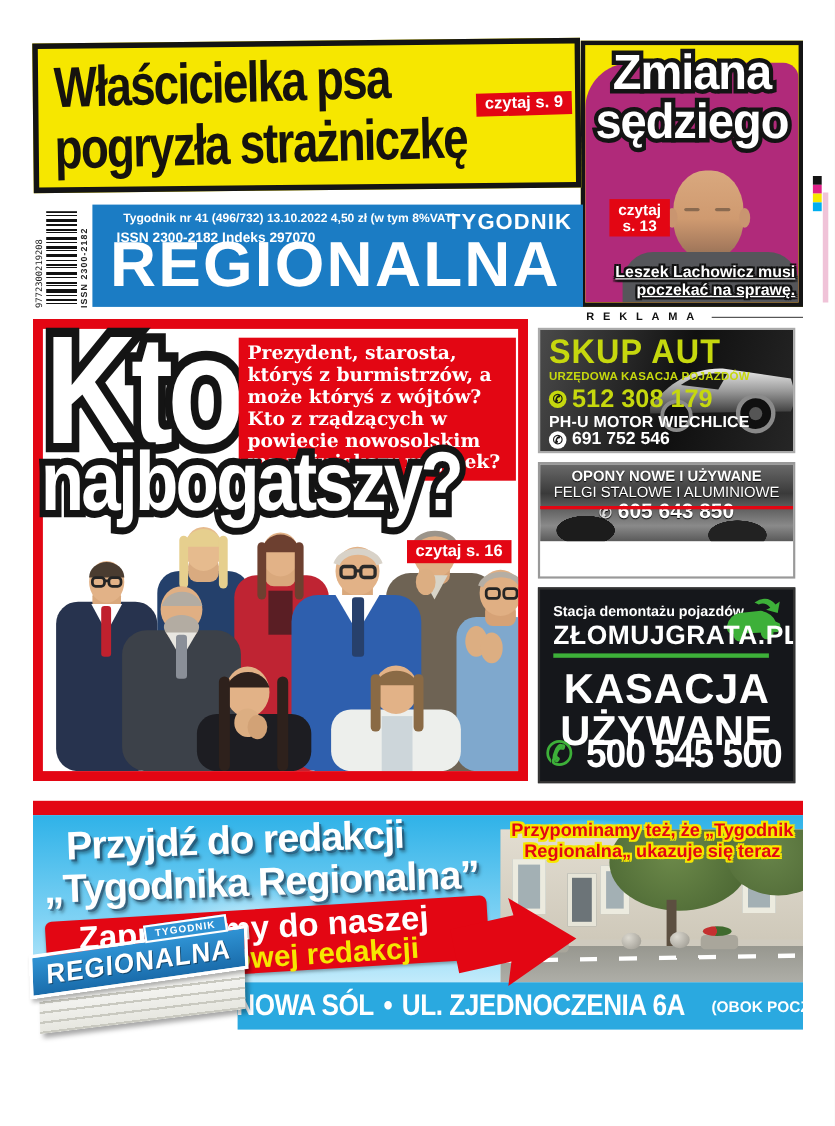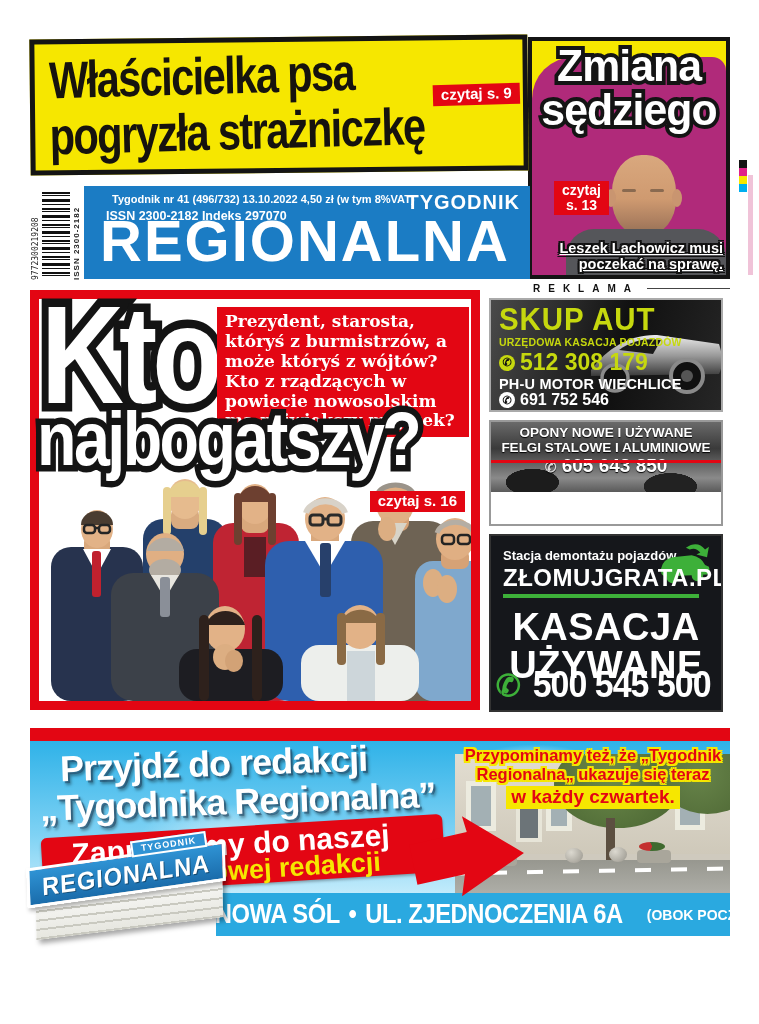--- a/index.html
+++ b/index.html
@@ -85,21 +85,21 @@
 
   .ad2 { margin-top:8px; height:106px; border:2px solid #999; background:#fff; overflow:hidden; }
   .ad2-head { height:32px; display:flex; align-items:center; justify-content:center; background:linear-gradient(#fff,#e8e8e8); }
   .ad2-title { font-weight:bold; font-size:25px; letter-spacing:0.5px; transform:scaleX(0.95); white-space:nowrap; color:#1c1c1c; }
   .ad2-title .w { color:#cc0202; }
   .ad2-body { position:relative; height:70px; background:
       radial-gradient(44px 22px at 18% 86%, #1c1c1c 60%, transparent 61%),
       radial-gradient(44px 22px at 78% 92%, #222 60%, transparent 61%),
       linear-gradient(180deg,#6a6a6a 0%,#3a3a3a 38%,#8a8a8a 80%,#5a5a5a 100%); text-align:center; color:#fff; }
   .ad2-l1 { font-size:13.5px; font-weight:bold; padding-top:3px; text-shadow:0 1px 1px #000; }
-  .ad2-l2 { font-size:13.5px; font-weight:bold; text-shadow:0 1px 1px #000; }
+  .ad2-l2 { font-size:13.5px; font-weight:normal; text-shadow:0 1px 1px #000; }
   .ad2-redline { position:absolute; left:0; right:0; top:38px; height:3px; background:#e30613; }
   .ad2-loc { position:relative; display:inline-block; background:#e30613; font-size:12.5px; font-weight:bold; padding:1px 7px; margin-top:1px; }
   .ad2-ph { font-size:19px; font-weight:bold; margin-top:0px; text-shadow:0 1px 1px #000; }
   .ad2-ph .ic { font-size:14px; color:#ddd; }
 
   .ad3 { margin-top:8px; height:178px; background:#15171b; border:2px solid #333; overflow:hidden; color:#fff; }
   .ad3-kicker { position:absolute; left:12px; top:12px; font-size:13px; font-weight:bold; }
   .ad3-title { position:absolute; left:12px; top:28px; font-size:24px; font-weight:bold; letter-spacing:0.5px; }
   .ad3-underline { position:absolute; left:12px; top:58px; width:196px; height:4px; background:#3db039; }
   .z-car { position:absolute; right:8px; top:4px; width:58px; height:46px; }
@@ -421,21 +421,20 @@
         <div class="ph-flower" style="left:67%; bottom:36%;"></div>
         <div class="ph-ball" style="left:2%; bottom:27%;"></div>
         <div class="ph-ball" style="left:40%; bottom:28%;"></div>
         <div class="ph-ball" style="left:56%; bottom:29%;"></div>
       </div>
       <div class="bn-h1">Przyjdź do redakcji</div>
       <div class="bn-h2">„Tygodnika Regionalna”</div>
       <div class="bn-note">
         <span class="nl o-yellow">Przypominamy też, że „Tygodnik</span>
         <span class="nl o-yellow">Regionalna„ ukazuje się teraz</span>
-        <span class="nh">w każdy czwartek.</span>
       </div>
     </div>
     <div class="bn-bluebar">
       <span class="bb-main">
         <span>NOWA SÓL</span>
         <span>•</span>
         <span>UL. ZJEDNOCZENIA 6A</span>
       </span>
       <span class="bb-suffix">(OBOK POCZTY)</span>
     </div>

